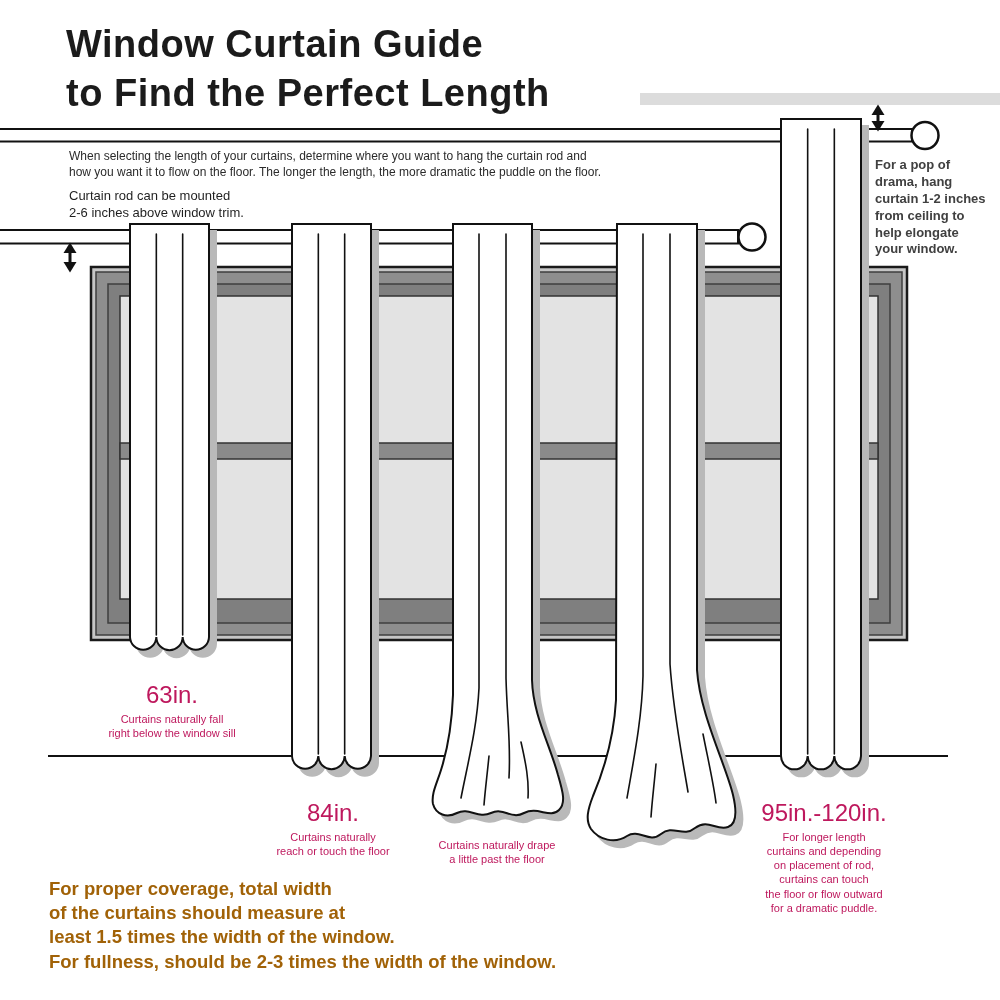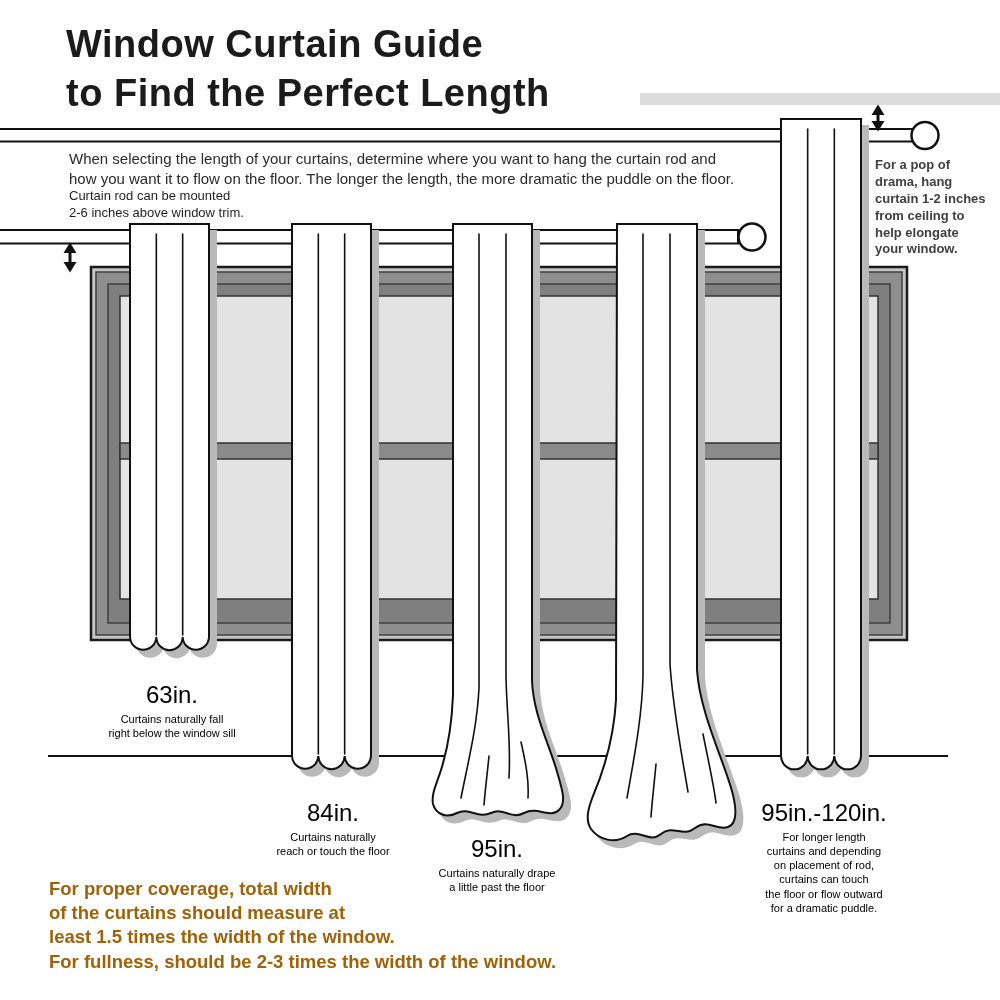--- a/index.html
+++ b/index.html
@@ -6,24 +6,24 @@
   #stage{
     position:relative;width:1000px;height:1000px;background:#ffffff;
     font-family:"Liberation Sans","DejaVu Sans",sans-serif;overflow:hidden;
   }
   #art{position:absolute;left:0;top:0;}
   .txt{position:absolute;white-space:pre-line;}
   .title{
     left:66px;top:20px;font-size:38px;line-height:1.3;letter-spacing:.5px;
     color:#1b1b1b;font-weight:700;
   }
-  .intro{left:69px;top:149px;font-size:15px;line-height:1.32;color:#2b2b2b;}
+  .intro{left:69px;top:149px;font-size:12px;line-height:1.32;color:#2b2b2b;}
   .rod-note{left:69px;top:187px;font-size:13px;line-height:1.32;font-weight:normal;color:#1f1f1f;}
   .ceiling-note{left:875px;top:157px;font-size:13px;line-height:1.3;font-weight:bold;color:#404040;}
-  .len-label{position:absolute;width:240px;text-align:center;color:#000000;}
+  .len-label{position:absolute;width:240px;text-align:center;color:#be185d;}
   .len-num{font-size:24px;line-height:1.15;font-weight:400;white-space:pre-line;}
   .len-desc{font-size:11px;line-height:1.3;margin-top:3px;white-space:pre-line;}
   .footer{
     left:49px;top:877px;font-size:18.5px;line-height:1.31;font-weight:bold;color:#a16207;
   }
 </style>
 </head>
 <body>
 
 <div id="stage">
@@ -126,21 +126,20 @@
 right below the window sill</div>
   </div>
 
   <div class="len-label" style="left:213px;top:799px">
     <div class="len-num">84in.</div>
     <div class="len-desc">Curtains naturally
 reach or touch the floor</div>
   </div>
 
   <div class="len-label" style="left:377px;top:835px">
-    <div class="len-num">95in.</div>
     <div class="len-desc">Curtains naturally drape
 a little past the floor</div>
   </div>
 
 
   <div class="len-label" style="left:704px;top:799px">
     <div class="len-num">95in.-120in.</div>
     <div class="len-desc">For longer length
 curtains and depending
 on placement of rod,

